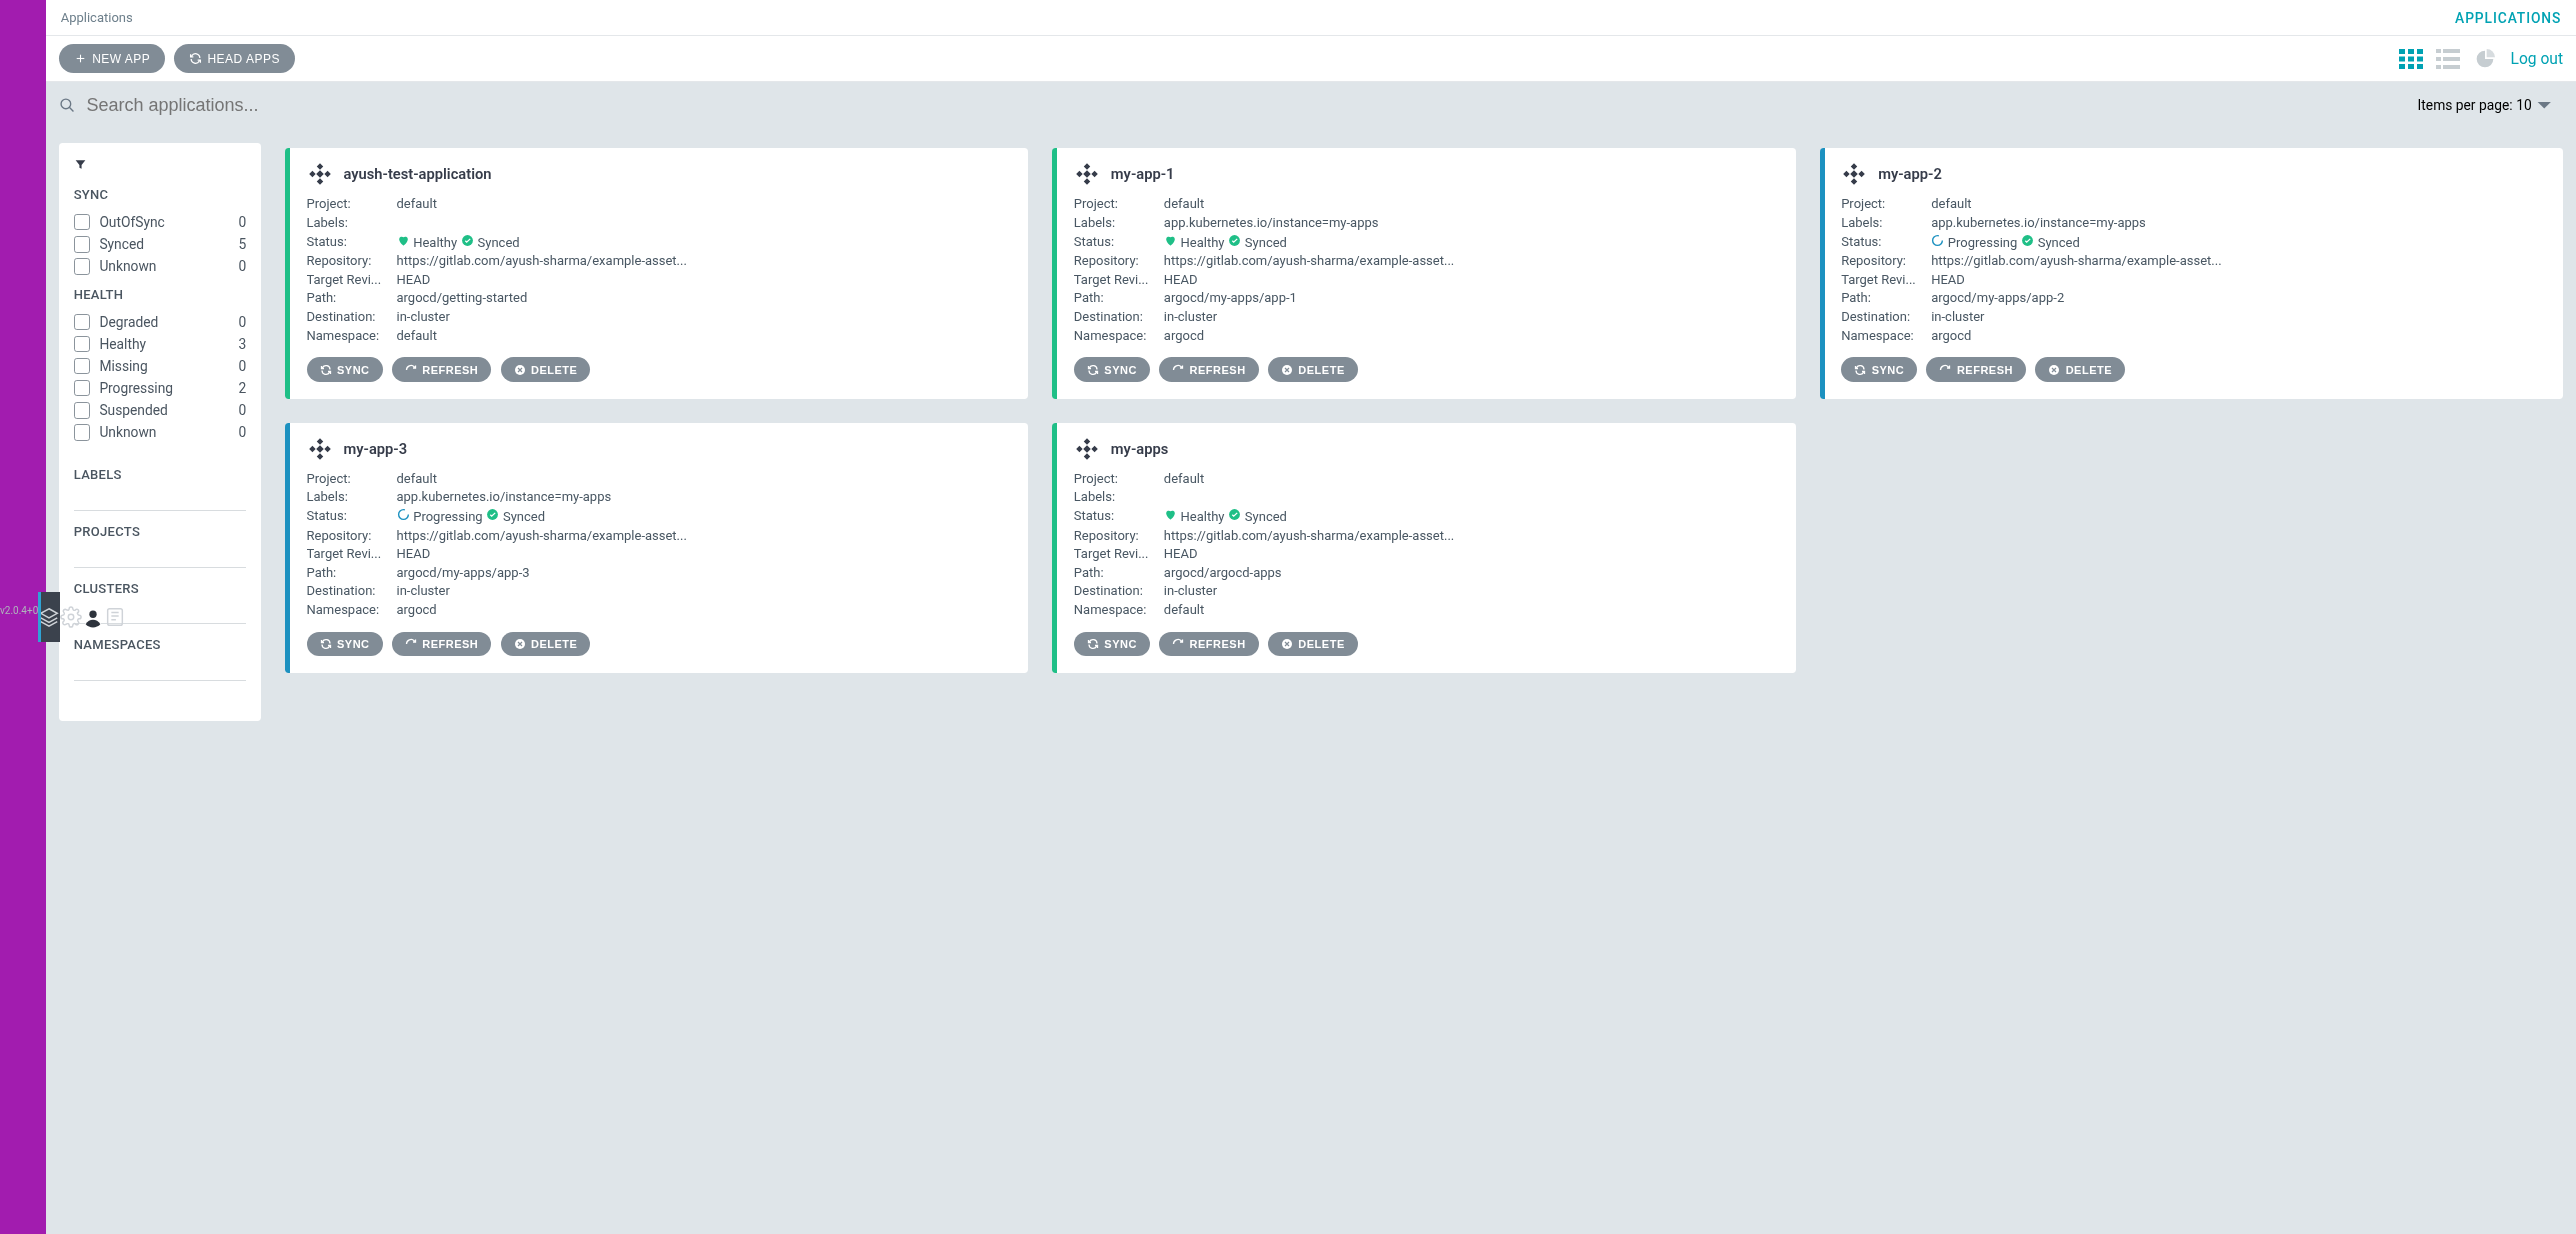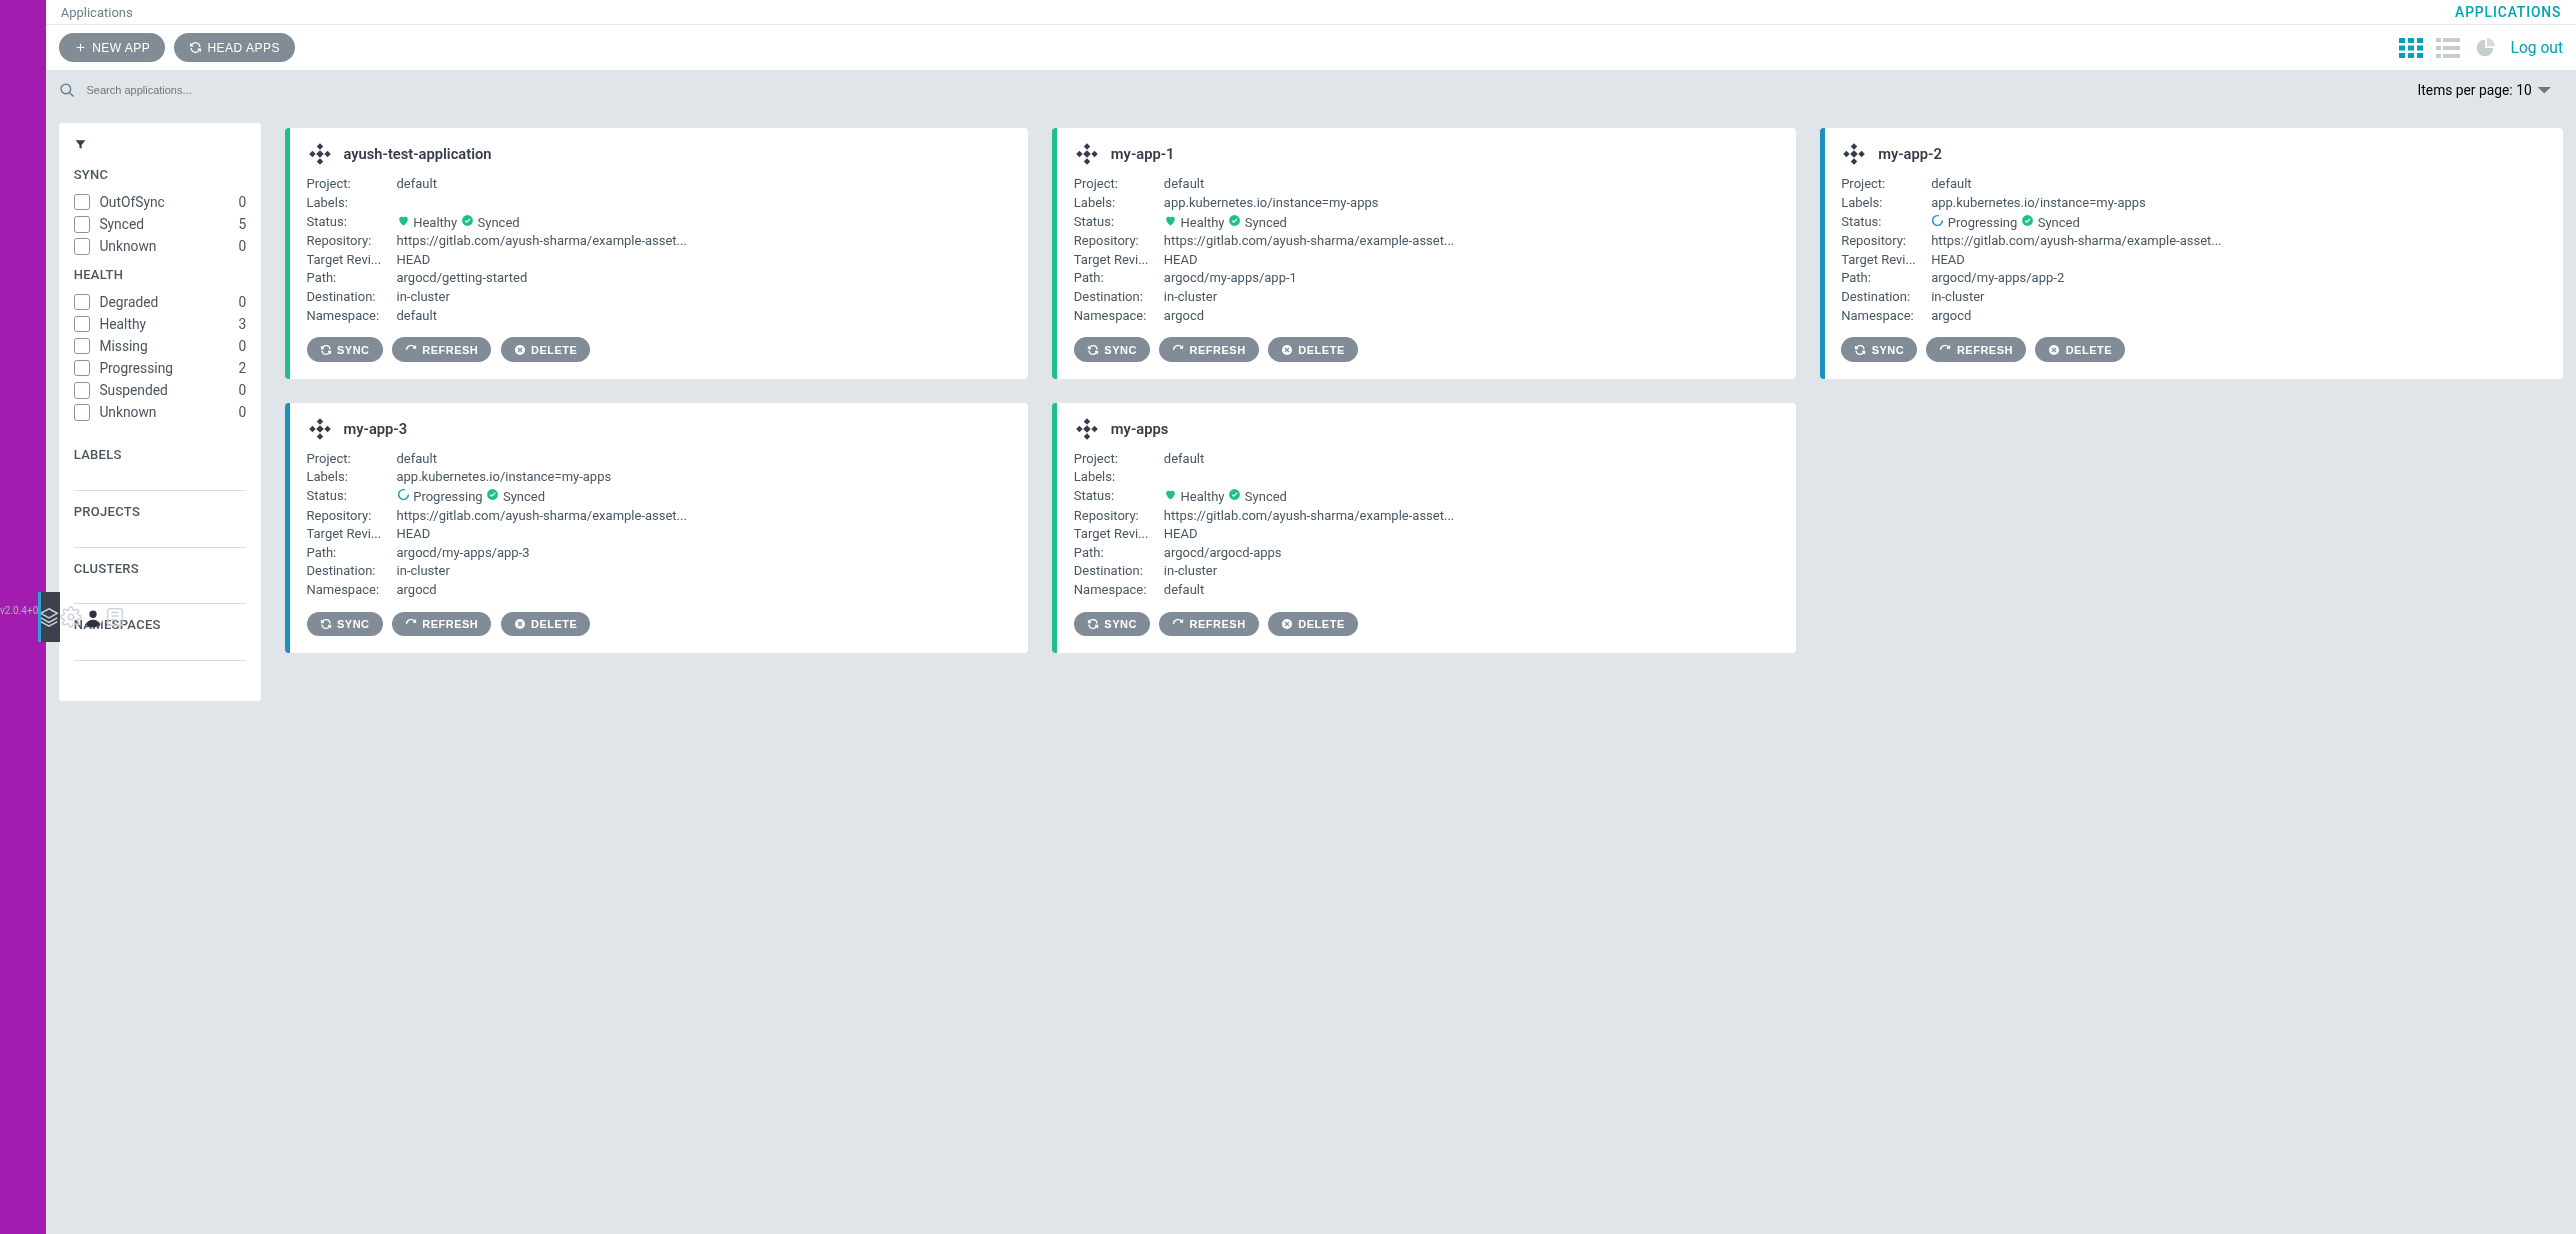--- a/index.html
+++ b/index.html
@@ -11,36 +11,36 @@
 .logo { width: 44px; height: 44px; margin: 5.5px 0 1.8px; border-radius: 50%; background: radial-gradient(circle at 50% 38%, #ef7b4d 0 30%, #306a7b 31% 100%); position: relative; overflow: hidden; }
 .logo::after { content:""; position:absolute; top:13px; left:8.3px; width:27.6px; height:11px; background:#fff; border-radius:5.5px; }
 .version { font-size: 10px; color: #aeb4bb; margin-bottom: 13px; }
 .nav-item { width: 46px; height: 50px; display:flex; align-items:center; justify-content:center; color:#cfd3d8; position:relative; }
 .nav-item.active { background:#3b424d; }
 .nav-item.active::before { content:""; position:absolute; left:0; top:0; bottom:0; width:2.8px; background:#2fa3d4; }
 .nav-item svg { width:22px; height:22px; }
 
 
 .main { flex: 1; display: flex; flex-direction: column; min-width: 0; }
-.topbar { height: 25px; background: #fff; border-bottom: 0.9px solid #e4e7ea; display: flex; align-items: center; padding: 0 14.7px; gap: 24px; }
+.topbar { height: 36px; background: #fff; border-bottom: 0.9px solid #e4e7ea; display: flex; align-items: center; padding: 0 14.7px; gap: 24px; }
 .breadcrumb { color: #6d7f8b; font-size: 13px; }
 .topbar-right { margin-left: auto; color: #00a2b3; font-size: 13.8px; letter-spacing: 0.9px; font-weight: 500; }
 
 .toolbar { height: 46px; background: #fff; border-bottom: 0.9px solid #e4e7ea; display: flex; align-items: center; padding: 0 13px; gap: 9.2px; }
 .btn-pill { display:inline-flex; align-items:center; gap:5.5px; background:#818c96; color:#fff; border:none; border-radius: 16.5px; padding: 7.3px 14.7px; font-size: 12px; font-weight: 500; cursor:pointer; letter-spacing: 0.5px; }
 .btn-pill svg { width: 13px; height: 13px; }
 .toolbar-right { margin-left:auto; display:flex; align-items:center; gap: 13px; }
 .view-icon { color:#00a2b3; display:flex; }
 .view-icon.inactive { color:#c6cdd1; }
 .view-icon svg { width:24px; height:20px; }
 .logout { color:#00a2b3; font-size: 15.6px; }
 
 .searchbar { display:flex; align-items:center; padding: 7.3px 13px 0 13px; gap: 9.2px; }
 .searchbar svg { width:16.5px; height:16.5px; color:#6b7885; }
-.searchbar input { flex:0 0 211px; border:none; background:transparent; font-size:11px; color:#6d28d9; padding: 5.5px 1.8px; outline:none; }
+.searchbar input { flex:0 0 211px; border:none; background:transparent; font-size:18px; color:#6d28d9; padding: 5.5px 1.8px; outline:none; }
 .items-per-page { margin-left:auto; margin-right: 5.5px; color:#000000; font-size:13.8px; display:flex; align-items:center; gap:3.7px; padding-right: 5.5px; }
 
 .body-scroll { flex:1; overflow:auto; padding: 0 13px 22px 13px; }
 
 .layout { display:flex; gap: 24px; align-items:flex-start; }
 
 .filter-panel { width: 202px; background:#fff; border-radius:3.7px; padding: 14.7px 14.7px 27.6px; flex-shrink:0; margin-top: 22px; }
 .filter-icon { color:#363c4a; margin-bottom: 13px; }
 .filter-section-title { font-size:13px; font-weight:500; color:#4a5560; margin: 9.2px 0; letter-spacing:0.3px; }
 .check-row { display:flex; align-items:center; gap:9.2px; padding: 2.8px 0; }

